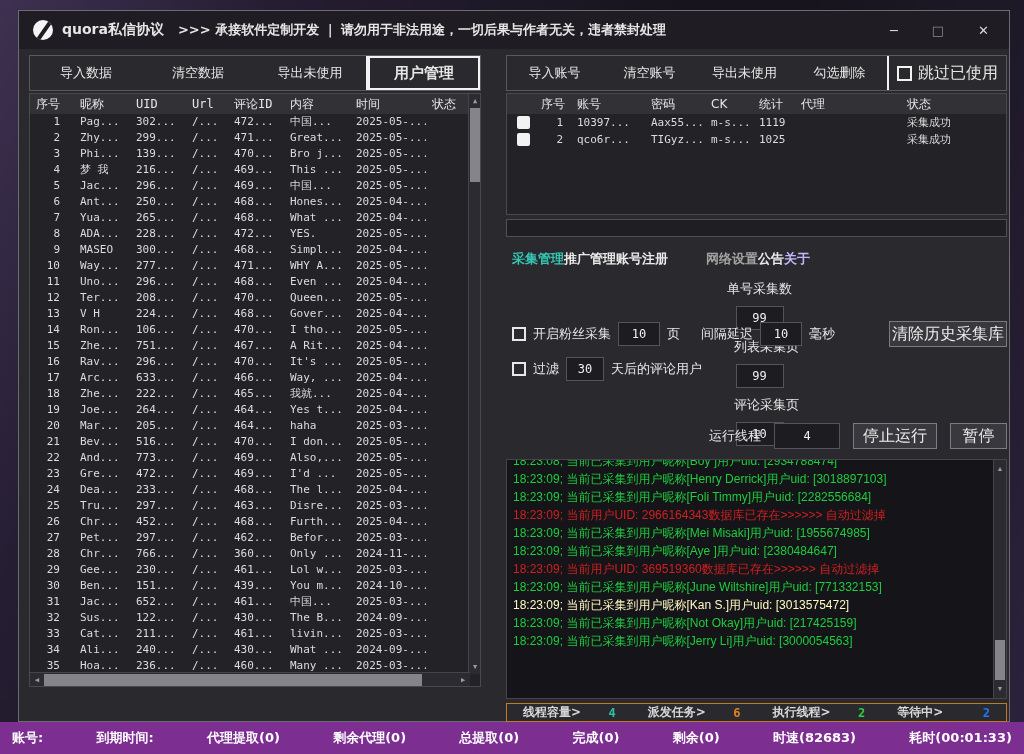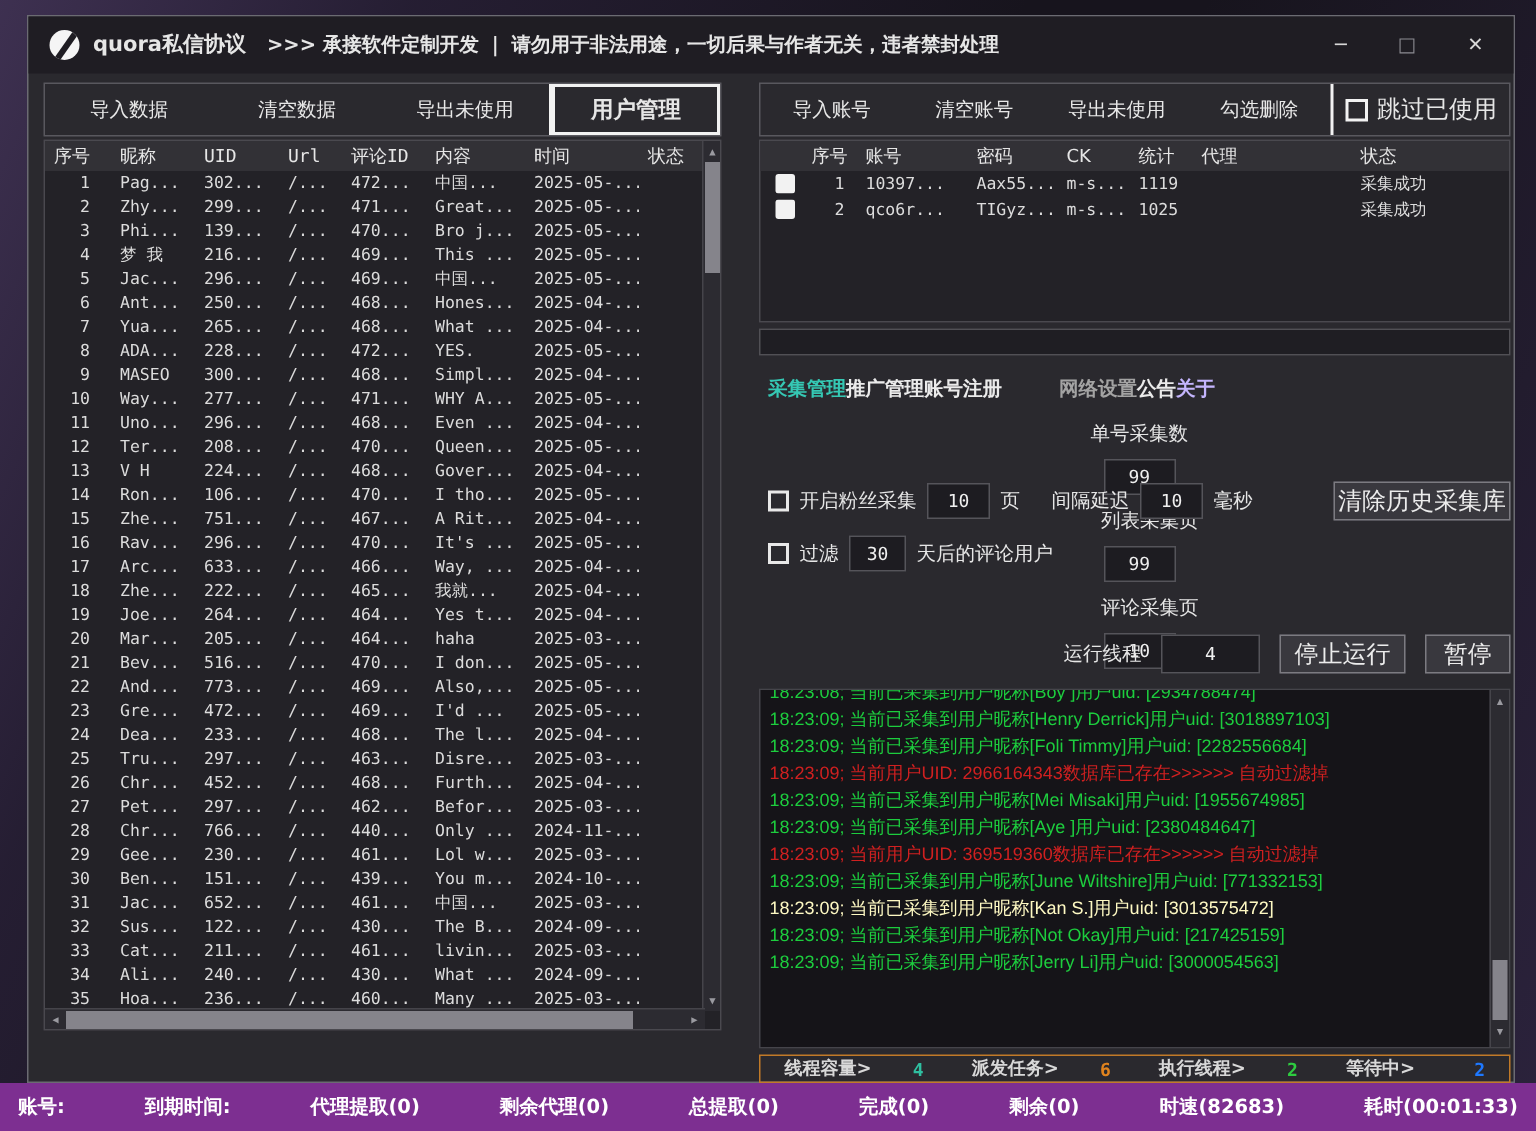--- a/index.html
+++ b/index.html
@@ -463,21 +463,21 @@
           <div class="c5">Befor...</div>
           <div class="c6">2025-03-...</div>
           <div class="c7"></div>
         </div>
 
         <div class="lt-row">
           <div class="c0">28</div>
           <div class="c1">Chr...</div>
           <div class="c2">766...</div>
           <div class="c3">/...</div>
-          <div class="c4">440...</div>
+          <div class="c4">360...</div>
           <div class="c5">Only ...</div>
           <div class="c6">2024-11-...</div>
           <div class="c7"></div>
         </div>
 
         <div class="lt-row">
           <div class="c0">29</div>
           <div class="c1">Gee...</div>
           <div class="c2">230...</div>
           <div class="c3">/...</div>

